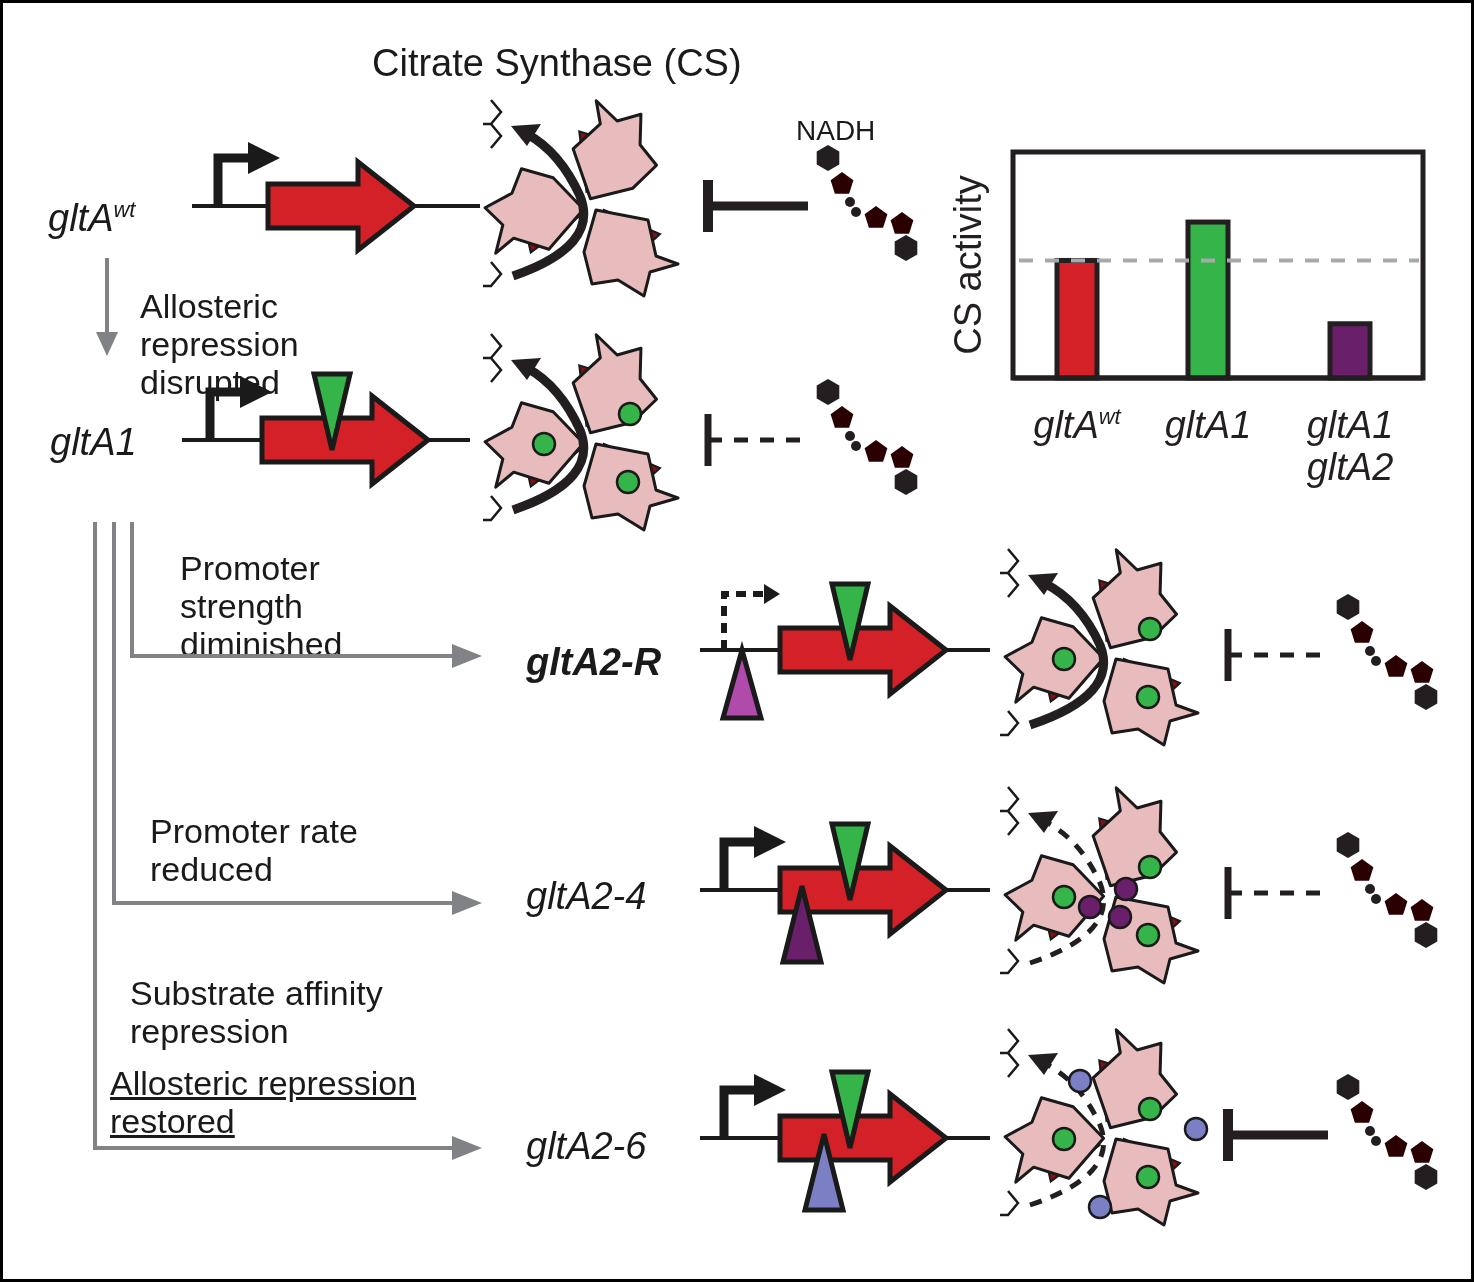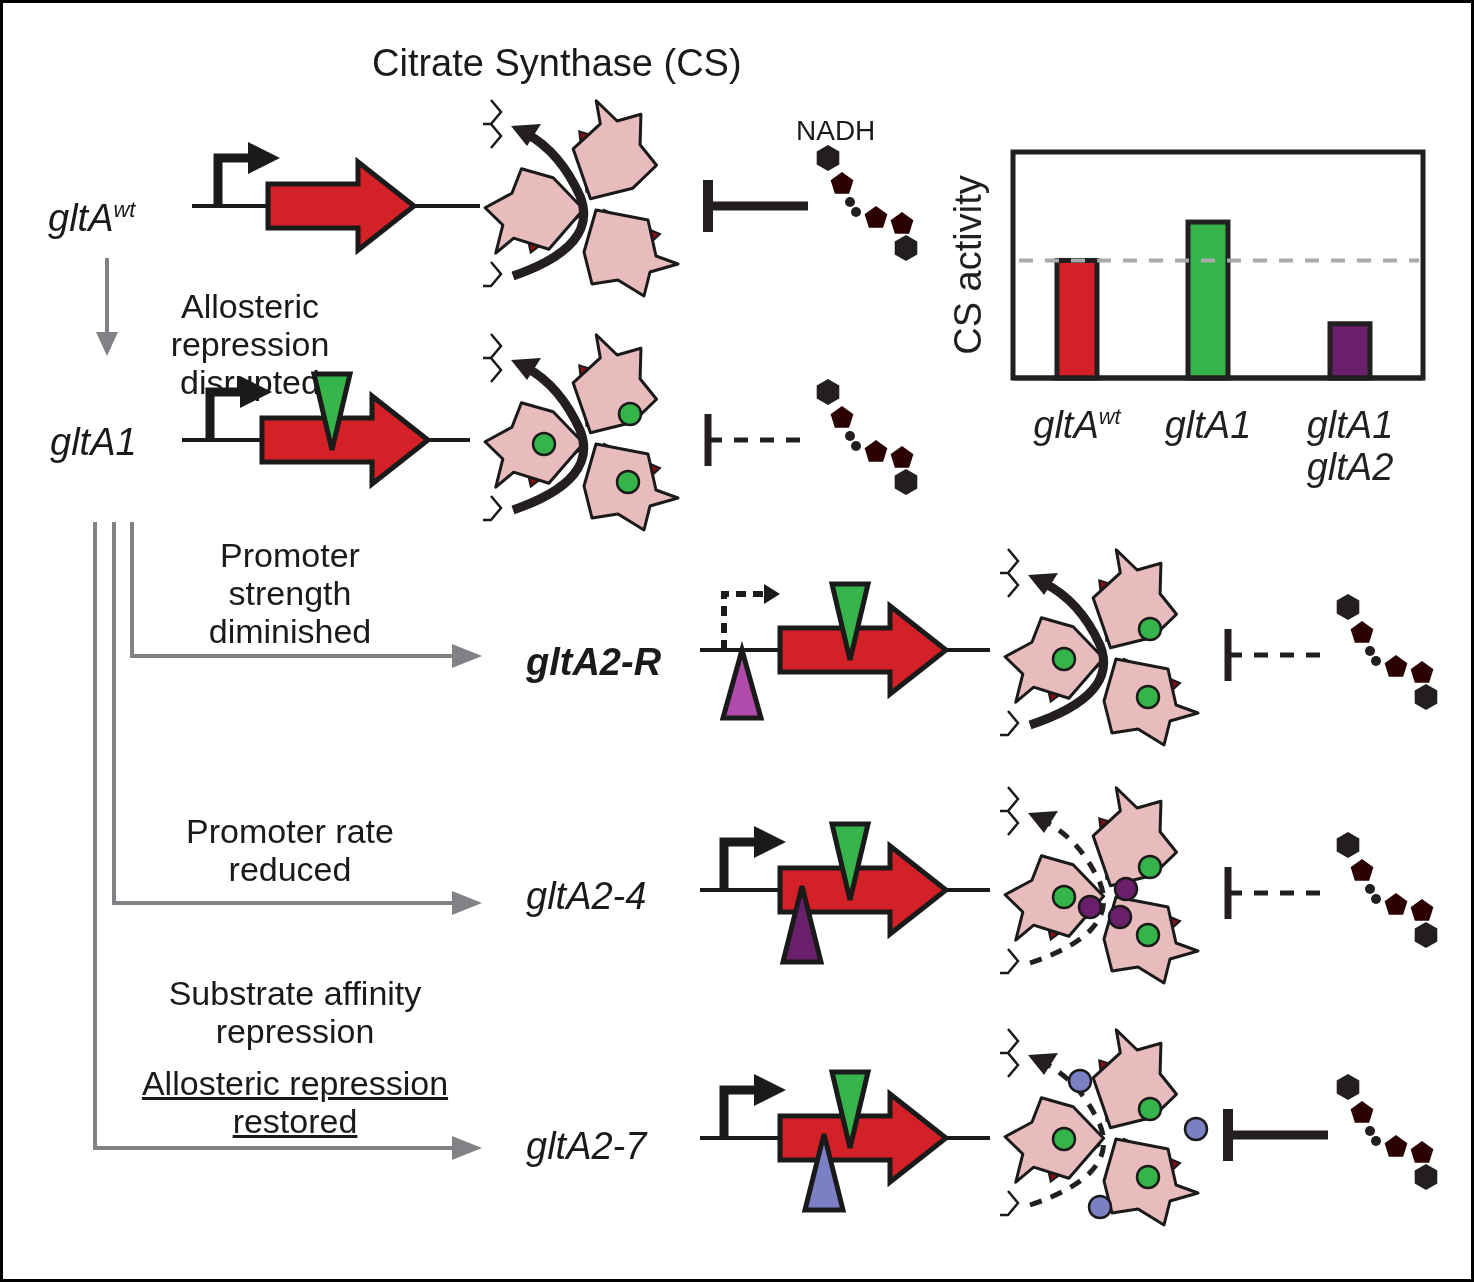--- a/index.html
+++ b/index.html
@@ -1,43 +1,43 @@
 <!DOCTYPE html>
 <html><head>
 <meta charset="utf-8">
 <style>
   html, body { margin: 0; padding: 0; background: #ffffff; }
   body { width: 1474px; height: 1282px; position: relative; overflow: hidden;
          font-family: "Liberation Sans", sans-serif; color: #1a1a1a; }
   .frame { position: absolute; left: 0; top: 0; width: 1468px; height: 1276px; border: 3px solid #000; }
-  .txt { position: absolute; font-size: 34px; line-height: 38px; text-align: center; white-space: pre-line; }
+  .txt { position: absolute; font-size: 34px; line-height: 38px; text-align: left; white-space: pre-line; }
   .gene { position: absolute; font-style: italic; font-size: 38px; line-height: 40px; }
   .gene sup { font-size: 22px; vertical-align: 14px; }
   .title { left: 372px; top: 44px; font-size: 38px; }
   .nadh-label { left: 796px; top: 112px; font-size: 28px; }
   svg { position: absolute; left: 0; top: 0; }
 </style>
 </head>
 <body>
 
 <div class="frame"></div>
 
 <div class="txt title">Citrate Synthase (CS)</div>
 <div class="txt nadh-label">NADH</div>
 
 <div class="gene" style="left:48px; top:190px;"><span>gltA</span><sup>wt</sup></div>
 <div class="gene" style="left:50px; top:422px;">gltA1</div>
 <div class="gene" style="left:526px; top:642px;font-weight:bold;">gltA2-R</div>
 <div class="gene" style="left:526px; top:876px;font-style:italic;">gltA2-4</div>
-<div class="gene" style="left:526px; top:1126px;">gltA2-7</div>
+<div class="gene" style="left:526px; top:1126px;">gltA2-6</div>
 
 <div class="txt" style="left:140px; top:242px; width:220px;margin-top:45px;">Allosteric
 repression
 disrupted</div>
-<div class="txt" style="left:180px; top:536px; width:220px;">Promoter
+<div class="txt" style="left:180px; top:549px; width:220px;">Promoter
 strength
 diminished</div>
 <div class="txt" style="left:150px; top:812px; width:280px;">Promoter rate
 reduced</div>
 <div class="txt" style="left:130px; top:974px; width:330px;">Substrate affinity
 repression</div>
 <div class="txt" style="left:110px; top:1064px; width:370px;text-decoration:underline;">Allosteric repression
 restored</div>
 
 <svg id="diagram" width="1474" height="1282">

